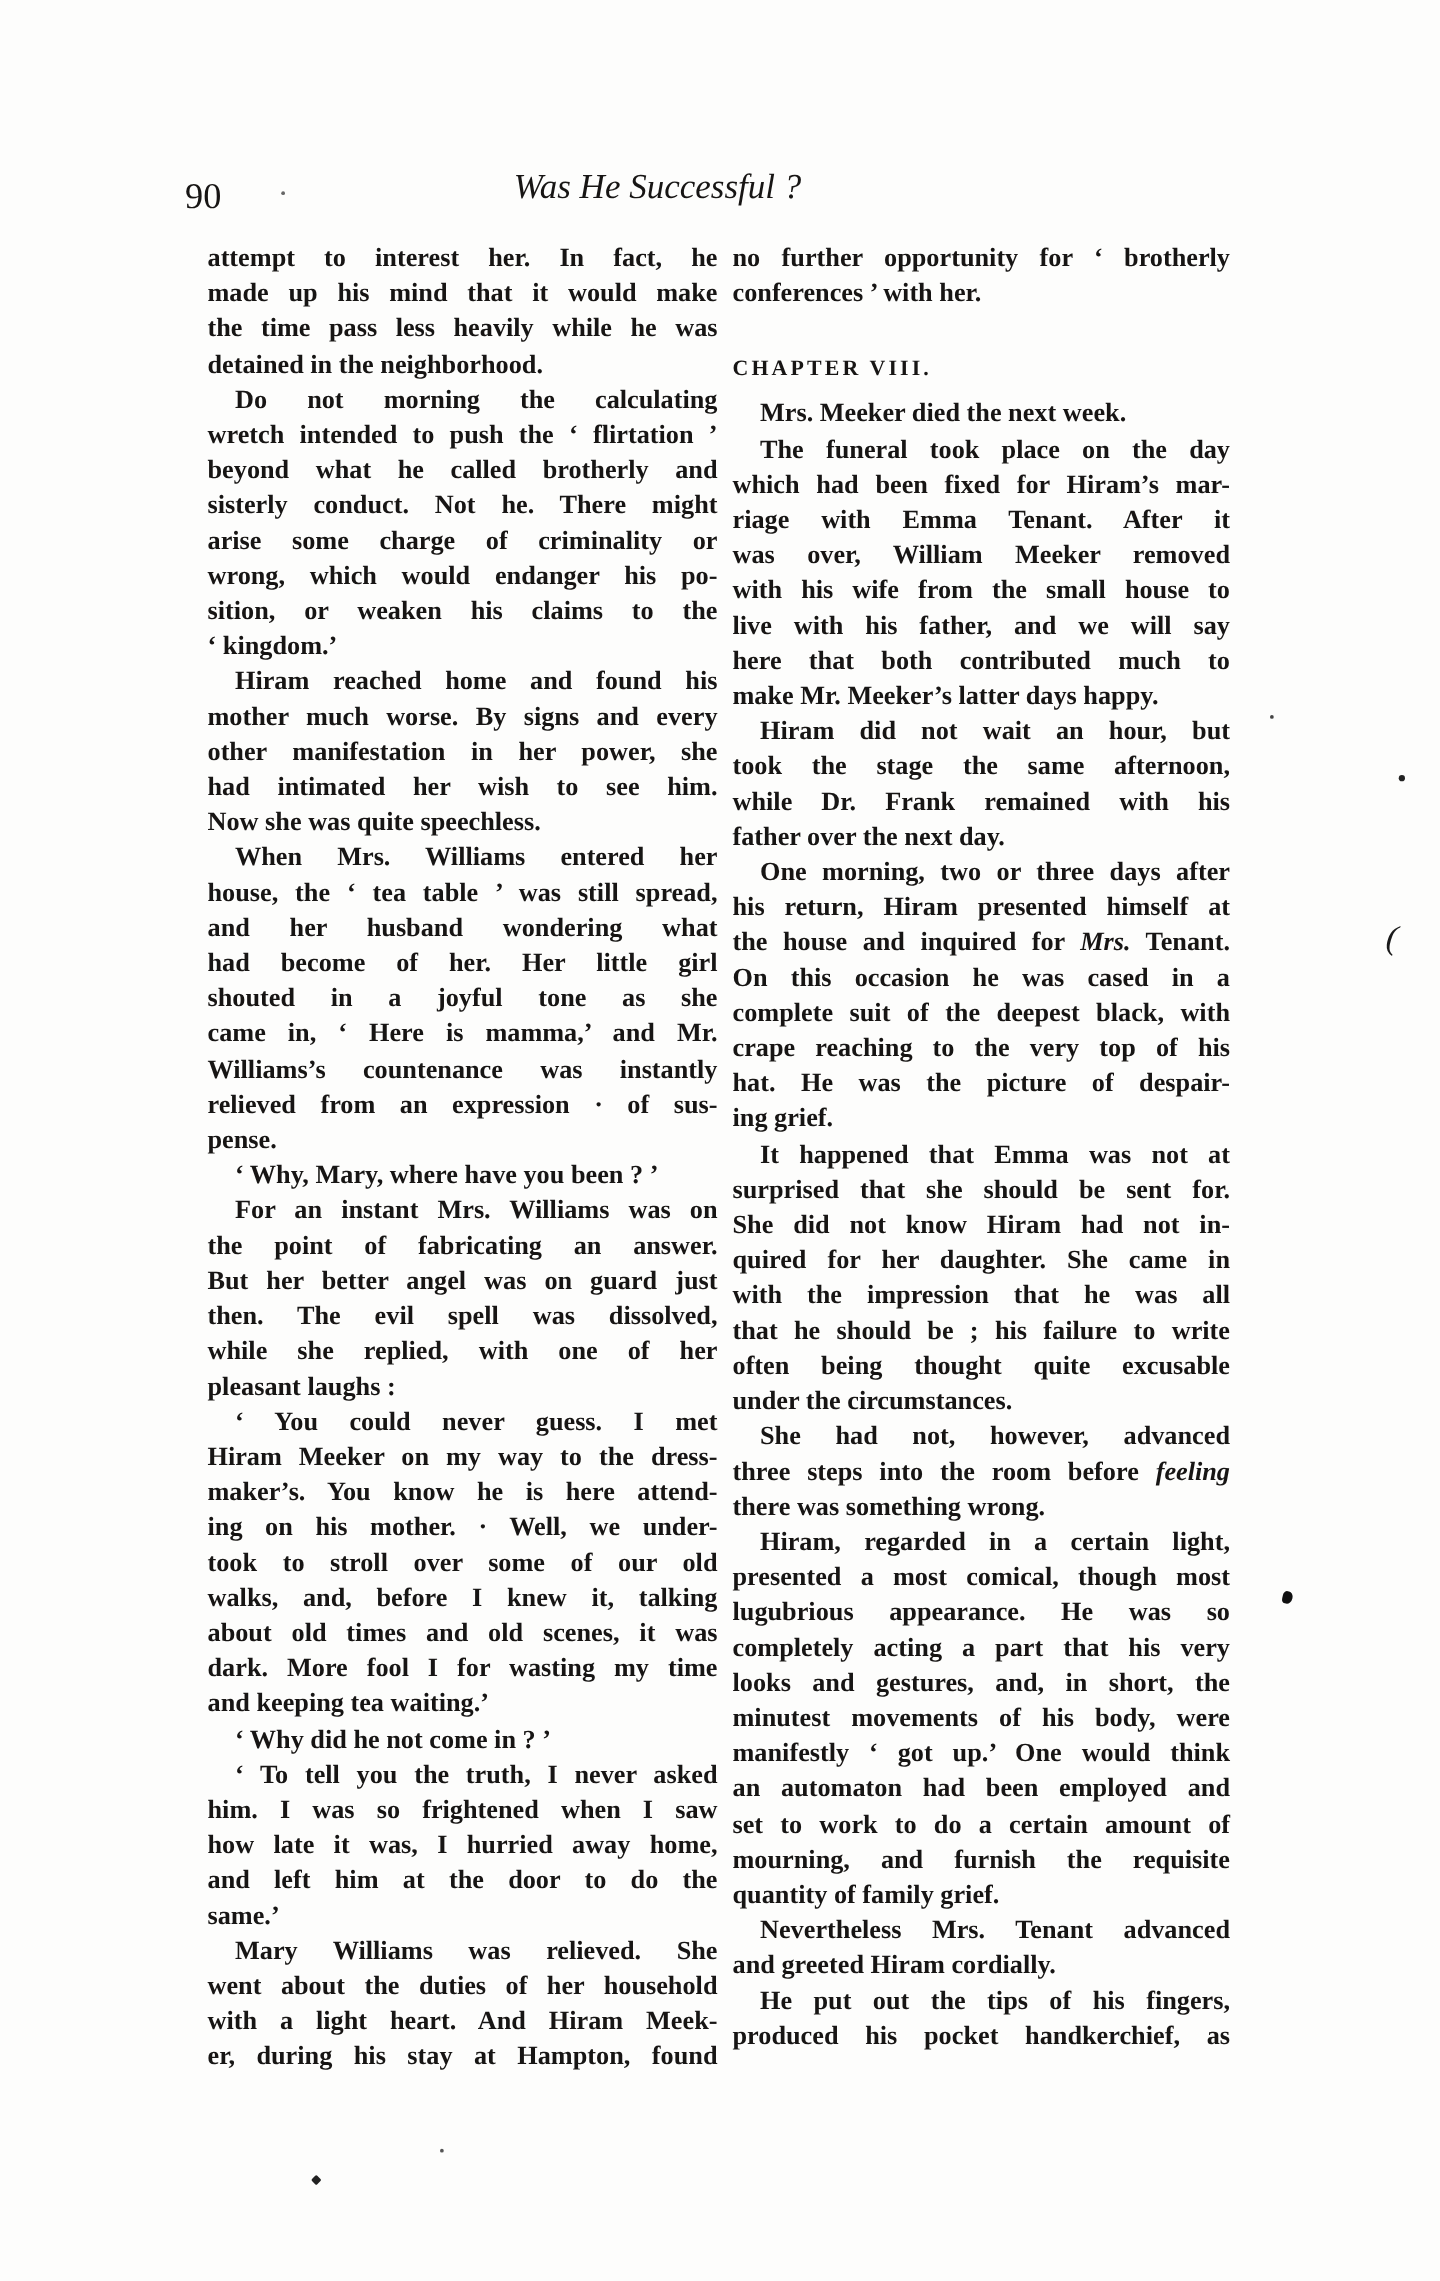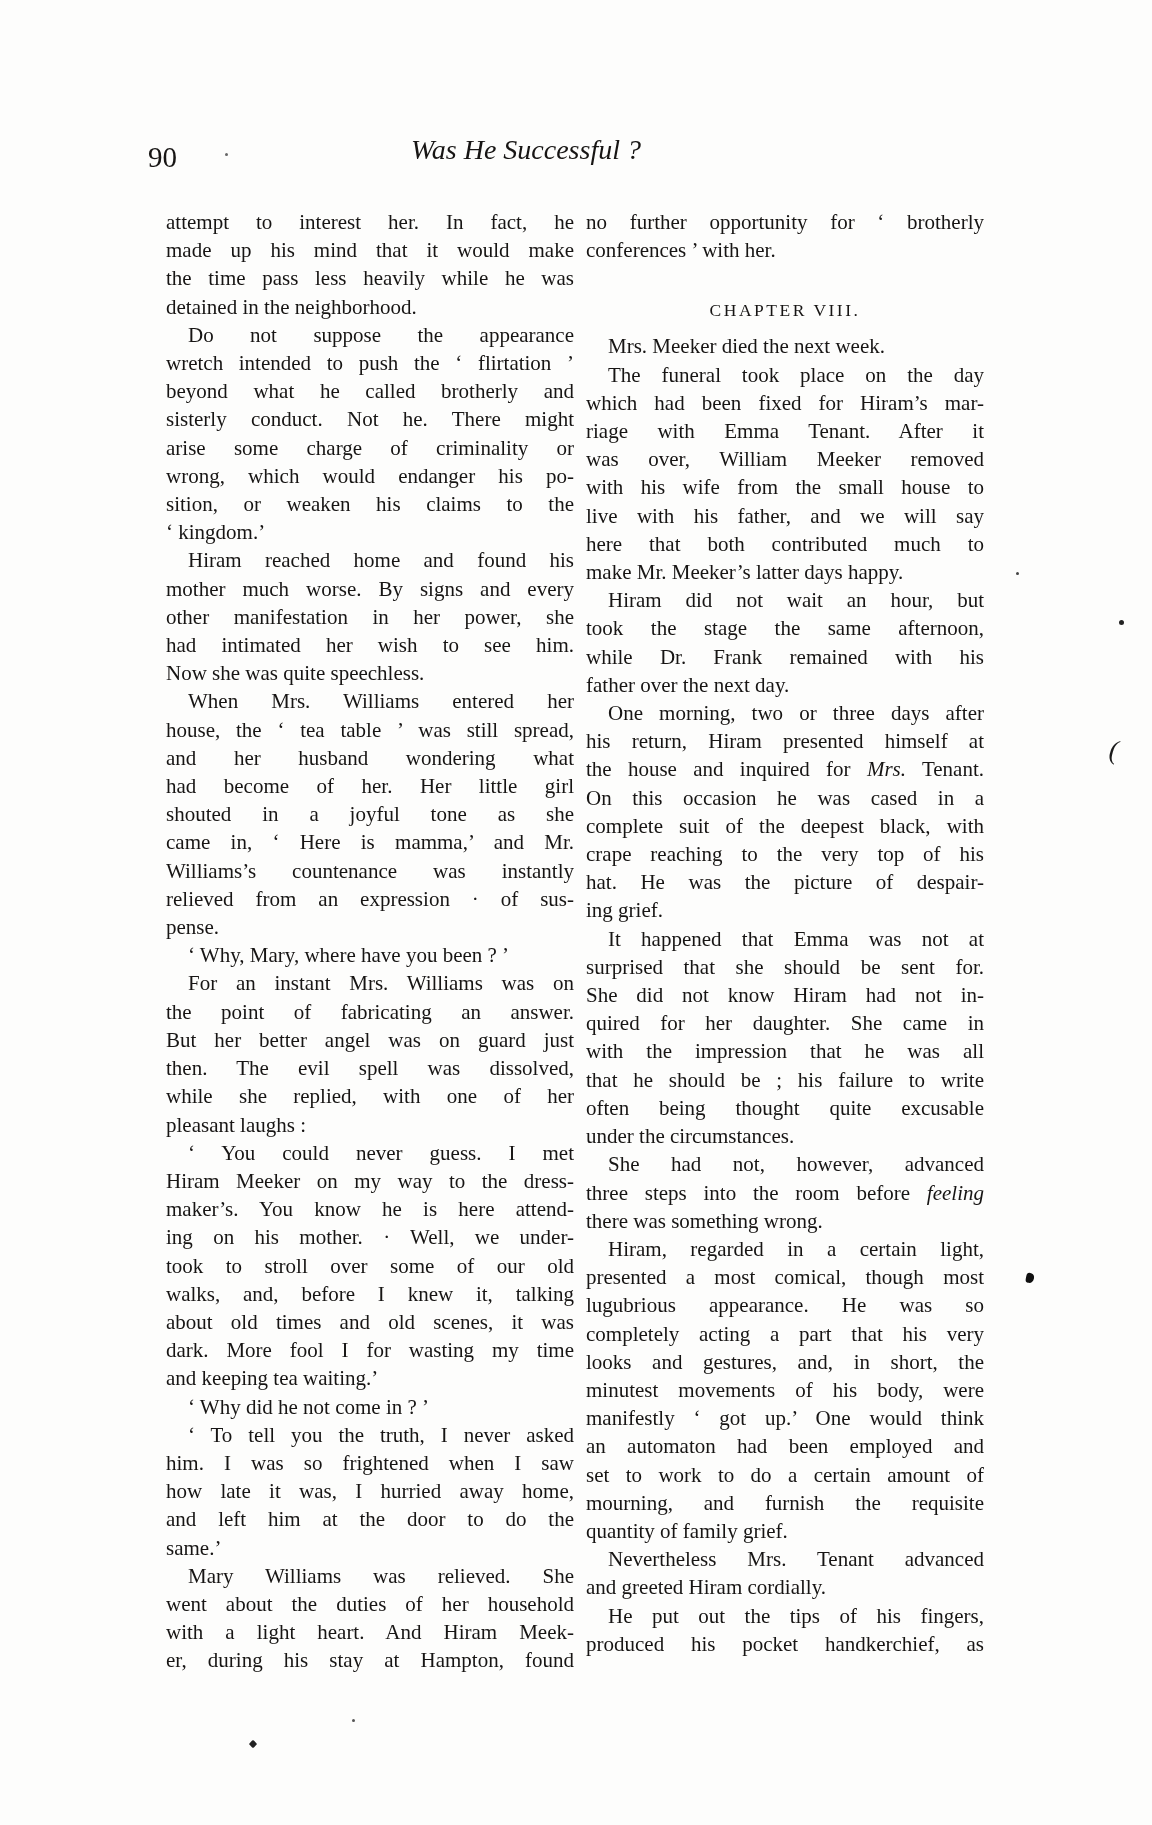--- a/index.html
+++ b/index.html
@@ -7,29 +7,29 @@
     width:1152px; height:1825px; position:relative;
     background:#fdfdfc; overflow:hidden;
     font-family:"Liberation Serif","DejaVu Serif",serif;
     color:#171514;
   }
   #page-number { position:absolute; left:148px; top:141px; font-size:29px; }
   #running-title {
     position:absolute; left:526px; top:134px; transform:translateX(-50%);
     font-style:italic; font-size:28px; white-space:nowrap;
   }
-  .col { position:absolute; top:208px; font-size:21px; }
+  .col { position:absolute; top:192px; font-size:21px;font-weight:bold; }
   #left-col  { left:166px; width:408px; }
   #right-col { left:586px; width:398px; }
   .tline { line-height:28.2px; text-align:left; }
   .tline.just { text-align:justify; text-align-last:justify; }
   .tline.ind { text-indent:22px; }
   .it { font-style:italic; }
   .chapter {
-    text-align:center; font-size:17.5px; letter-spacing:2.5px;
+    font-size:17.5px; letter-spacing:2.5px;
     line-height:28px; margin:32px 0 8px 0;
   }
   .ink-dot { position:absolute; background:#222; border-radius:50%; }
   #mark-dot-a { left:1119px; top:620px; width:5px; height:5px; }
   #mark-dot-b { left:250px; top:1741px; width:6px; height:6px; border-radius:20%; transform:rotate(45deg); }
   #mark-dot-c { left:352px; top:1719px; width:3px; height:3px; background:#555; }
   #mark-dot-d { left:1016px; top:572px; width:3px; height:3px; background:#444; }
   #mark-dot-e { left:225px; top:153px; width:3px; height:3px; background:#666; }
   #mark-paren {
     position:absolute; left:1109px; top:735px; font-size:27px;
@@ -45,21 +45,21 @@
 
 <div>
   <div id="page-number">90</div>
   <div id="running-title">Was He Successful ?</div>
 
   <div id="left-col" class="col">
       <div class="tline just">attempt to interest her. In fact, he</div>
       <div class="tline just">made up his mind that it would make</div>
       <div class="tline just">the time pass less heavily while he was</div>
       <div class="tline">detained in the neighborhood.</div>
-      <div class="tline just ind">Do not suppose the appearance</div>
+      <div class="tline just ind">Do not morning the calculating</div>
       <div class="tline just">wretch intended to push the ‘ flirtation ’</div>
       <div class="tline just">beyond what he called brotherly and</div>
       <div class="tline just">sisterly conduct. Not he. There might</div>
       <div class="tline just">arise some charge of criminality or</div>
       <div class="tline just">wrong, which would endanger his po-</div>
       <div class="tline just">sition, or weaken his claims to the</div>
       <div class="tline">‘ kingdom.’</div>
       <div class="tline just ind">Hiram reached home and found his</div>
       <div class="tline just">mother much worse. By signs and every</div>
       <div class="tline just">other manifestation in her power, she</div>

